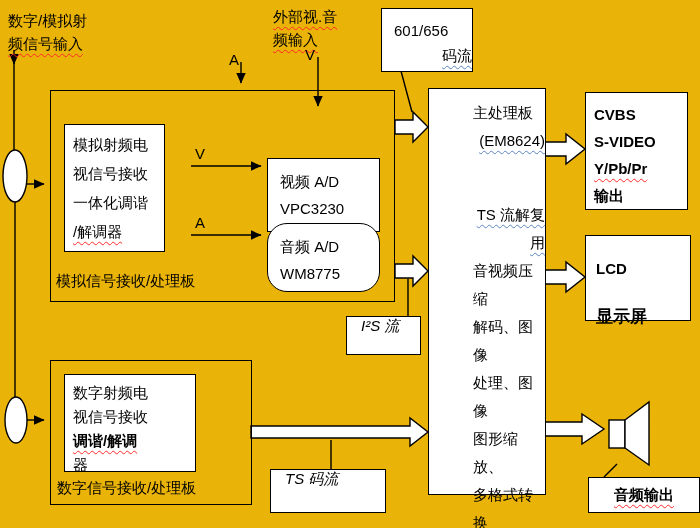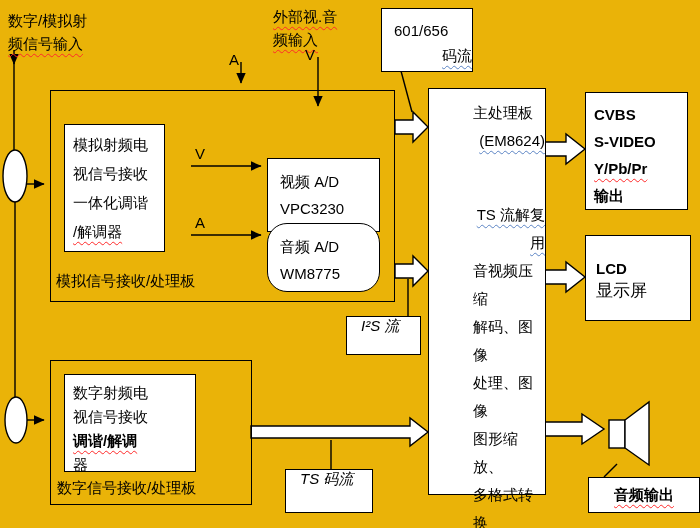--- a/index.html
+++ b/index.html
@@ -13,21 +13,21 @@
   .txt{position:absolute;z-index:2;font-size:15px;line-height:23px;white-space:nowrap;}
   .lbl{position:absolute;z-index:2;font-size:15px;white-space:nowrap;}
   .bold{font-weight:700;}
   .wavy-red{text-decoration-line:underline;text-decoration-style:wavy;text-decoration-color:#ff2a2a;text-decoration-thickness:1px;text-underline-offset:4px;}
   .wavy-blue{text-decoration-line:underline;text-decoration-style:wavy;text-decoration-color:#5b84c4;text-decoration-thickness:1px;text-underline-offset:4px;text-align:right;}
   .tuner-box{line-height:29px;padding:5px 0 0 8px;}
   .ad-box{line-height:27px;padding:9px 0 0 12px;}
   .main-box{line-height:28px;padding:10px 0 0 8px;}
   .cvbs-box{line-height:27px;padding:8px 0 0 10px;font-weight:700;}
   .lcd-box{padding:24px 0 0 10px;}
-  .lcd-screen{margin-top:2px;font-size:17px;}
+  .lcd-screen{margin-top:28px;font-size:17px;font-weight:bold;}
   .s601-box{line-height:25px;padding:9px 0 12px 12px;}
   .dig-tuner{line-height:24px;padding:6px 0 0 8px;overflow:hidden;}
   .gap{margin-top:46px;}
   .audio-out{font-weight:700;text-align:center;padding-top:7px;line-height:20px;}
   .small-stream{padding:0 0 0 14px;font-style:italic;}
 </style>
 </head>
 <body>
 
 <div class="canvas">
@@ -146,17 +146,17 @@
   <div class="panel" style="left:50px;top:360px;width:202px;height:145px;"></div>
   <div class="lbl" style="left:57px;top:479px;">数字信号接收/处理板</div>
 
   <div class="box dig-tuner" style="left:64px;top:374px;width:132px;height:98px;">
     <div>数字射频电</div>
     <div>视信号接收</div>
     <div class="bold wavy-red">调谐/解调</div>
     <div>器</div>
   </div>
 
-  <div class="box small-stream" style="left:285px;top:469px;width:88px;height:44px;">
+  <div class="box small-stream" style="left:270px;top:469px;width:116px;height:44px;">
     <div>TS 码流</div>
   </div>
 
 </div>
 
 </body></html>

